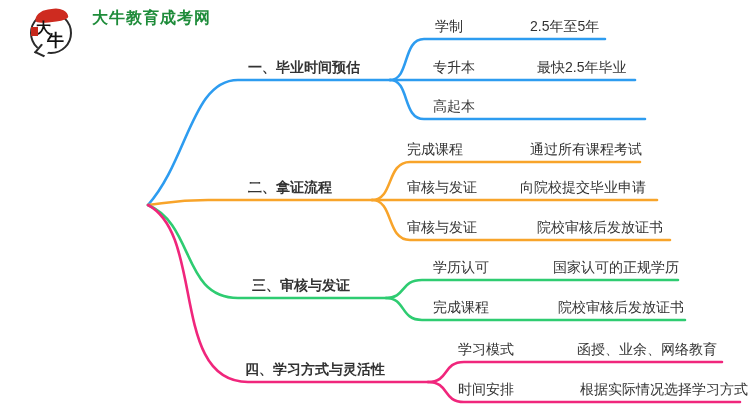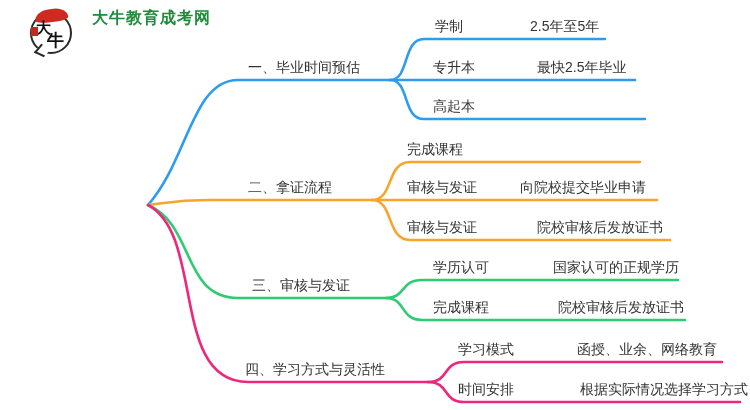--- a/index.html
+++ b/index.html
@@ -24,21 +24,21 @@
   .badge .seal{position:absolute;left:1px;top:15px;width:7px;height:9px;background:#c5281c;}
   .badge .tail{
     position:absolute;left:7px;bottom:-2px;width:9px;height:9px;background:#fff;
     border-left:2px solid #2a2a2a;border-bottom:2px solid #2a2a2a;transform:rotate(25deg) skew(-15deg);
   }
   .logo-text{margin-left:20px;line-height:1.1;}
   .logo-title{font-size:16px;font-weight:bold;letter-spacing:1px;}
   .logo-url{font-size:13px;font-weight:bold;margin-top:3px;}
   
   .root{position:absolute;left:13px;top:196px;font-size:15px;font-weight:500;color:#1f1f1f;letter-spacing:.5px;}
-  .blabel{position:absolute;font-size:14px;color:#333;line-height:20px;height:20px;white-space:nowrap;}
+  .blabel{position:absolute;font-size:14px;color:#333;line-height:20px;height:20px;white-space:nowrap;font-weight:bold;}
   .row{position:absolute;left:0;width:750px;height:20px;font-size:14px;line-height:20px;color:#333;}
   .row span{position:absolute;white-space:nowrap;}
 </style>
 </head>
 <body>
 
 <div class="canvas">
 
   <svg class="connectors" width="750" height="410" viewBox="0 0 750 410" fill="none" stroke-width="2.6" stroke-linecap="round">
 
@@ -88,20 +88,21 @@
   <div class="row" style="top:57px">
     <span style="left:433px">专升本</span>
     <span style="left:537px">最快2.5年毕业</span>
   </div>
   <div class="row" style="top:96px">
     <span style="left:433px">高起本</span>
   </div>
 
   <div class="row" style="top:139px">
     <span style="left:407px">完成课程</span>
+    <span style="left:530px">通过所有课程考试</span>
   </div>
   <div class="row" style="top:177px">
     <span style="left:407px">审核与发证</span>
     <span style="left:520px">向院校提交毕业申请</span>
   </div>
   <div class="row" style="top:217px">
     <span style="left:407px">审核与发证</span>
     <span style="left:537px">院校审核后发放证书</span>
   </div>
 

